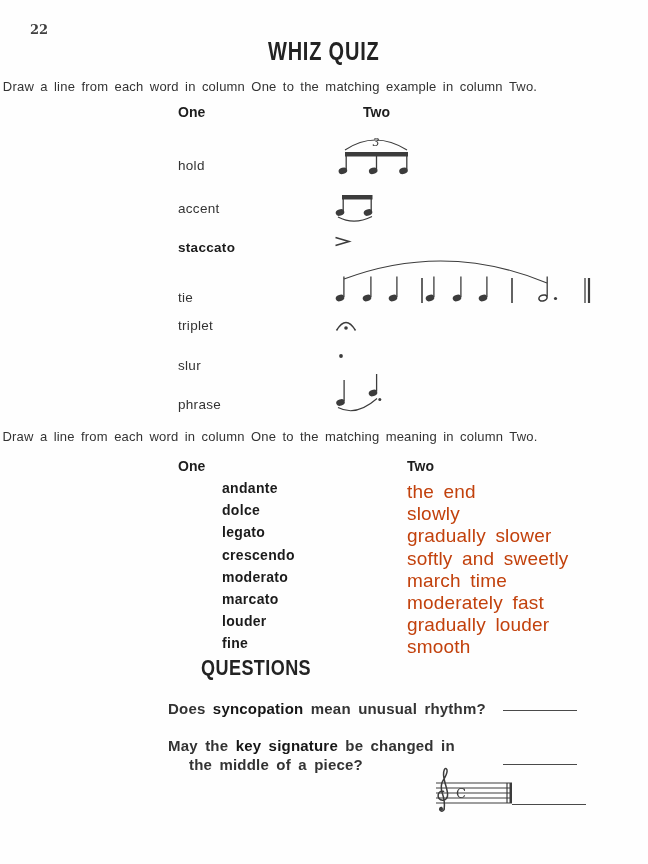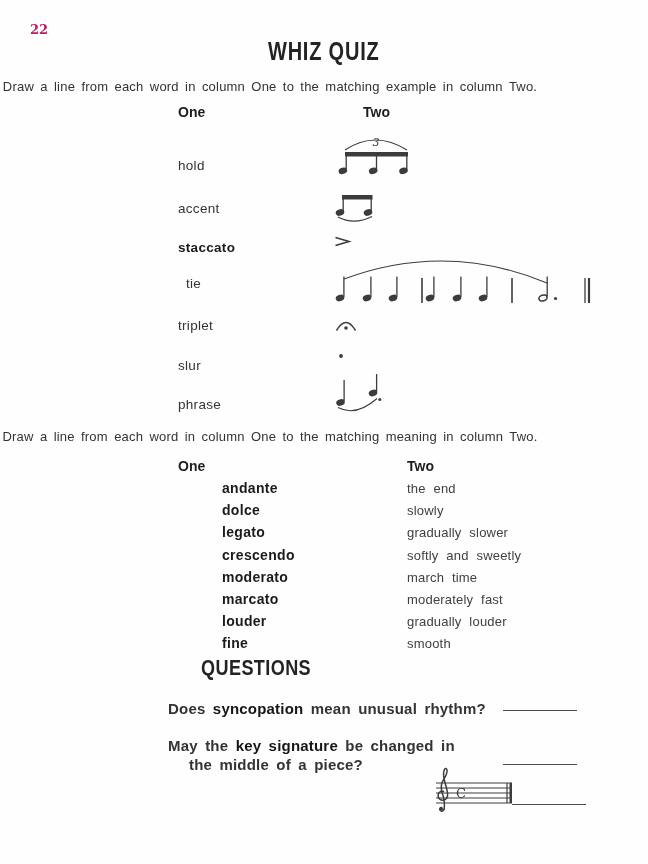--- a/index.html
+++ b/index.html
@@ -1,30 +1,30 @@
 <!DOCTYPE html>
 <html><head>
 <meta charset="utf-8">
 <style>
   html,body{margin:0;padding:0;}
   body{width:648px;height:864px;background:#fefefe;overflow:hidden;
        font-family:"Liberation Sans",sans-serif;color:#2f2f2f;}
   .page{position:relative;width:648px;height:864px;}
   .abs{position:absolute;white-space:nowrap;}
-  .pagenum{font-family:"DejaVu Serif",serif;font-weight:bold;font-size:13px;color:#be185d;}
+  .pagenum{font-family:"DejaVu Serif",serif;font-weight:bold;font-size:13px;color:#404040;}
   .title-wrap{left:0;top:37px;width:648px;text-align:center;}
   .title-wrap .t{display:inline-block;font-weight:bold;font-size:25px;letter-spacing:1px;
                  color:#232323;transform:scaleX(.8);transform-origin:center;}
   .instr{left:0;width:540px;text-align:center;font-size:13px;letter-spacing:.2px;
          word-spacing:2.5px;color:#333;}
   .hdr{font-weight:bold;font-size:14px;color:#1d1d1d;word-spacing:2px;}
   .word{font-size:13.5px;letter-spacing:.3px;word-spacing:3px;color:#333;}
   .bold{font-weight:bold;color:#1b1b1b;}
   .term{font-weight:bold;font-size:14px;letter-spacing:.3px;color:#1b1b1b;margin-left:44px;}
-  .meaning{font-size:13px;letter-spacing:.2px;word-spacing:4px;color:#404040;}
+  .meaning{font-size:19px;letter-spacing:.2px;word-spacing:4px;color:#c2410c;}
   .q{font-size:15px;letter-spacing:.2px;word-spacing:3px;color:#333;font-weight:bold;}
   .q b{color:#161616;}
   .answer-line{border-top:1.6px solid #4a4a4a;height:0;}
   .questions-wrap{left:0;top:655px;width:512px;text-align:center;}
   .questions-wrap .t{display:inline-block;font-weight:bold;font-size:22px;letter-spacing:.5px;
                      color:#232323;transform:scaleX(.82);transform-origin:center;}
   svg{display:block;}
   .stroke{stroke:#3c3c3c;fill:none;}
   .fill{fill:#3c3c3c;stroke:none;}
 </style>
@@ -40,21 +40,21 @@
   </div>
 
   <div class="abs instr" style="top:79px;">Draw a line from each word in column One to the matching example in column Two.</div>
 
   <div class="abs hdr" style="left:178px;top:104px;">One</div>
   <div class="abs hdr" style="left:363px;top:104px;">Two</div>
 
   <div class="abs word" style="left:178px;top:158px;">hold</div>
   <div class="abs word" style="left:178px;top:201px;">accent</div>
   <div class="abs word bold" style="left:178px;top:240px;">staccato</div>
-  <div class="abs word" style="left:178px;top:276px;margin-left:8px;">tie</div>
+  <div class="abs word" style="left:178px;top:290px;">tie</div>
   <div class="abs word" style="left:178px;top:318px;">triplet</div>
   <div class="abs word" style="left:178px;top:358px;">slur</div>
   <div class="abs word" style="left:178px;top:397px;">phrase</div>
 
   <div class="abs" style="left:337px;top:135px;">
     <svg width="76" height="42" viewBox="0 0 76 42">
       <path class="stroke" stroke-width="1.1" d="M8,15 Q38,-5 70,15"></path>
       <text x="39" y="11" text-anchor="middle" font-family="DejaVu Serif,serif" font-style="italic" font-size="11" fill="#3c3c3c">3</text>
       <rect class="fill" x="8" y="17" width="63" height="4.5"></rect>
       <line class="stroke" stroke-width="1.3" x1="9.2" y1="20" x2="9.2" y2="34.5"></line>

